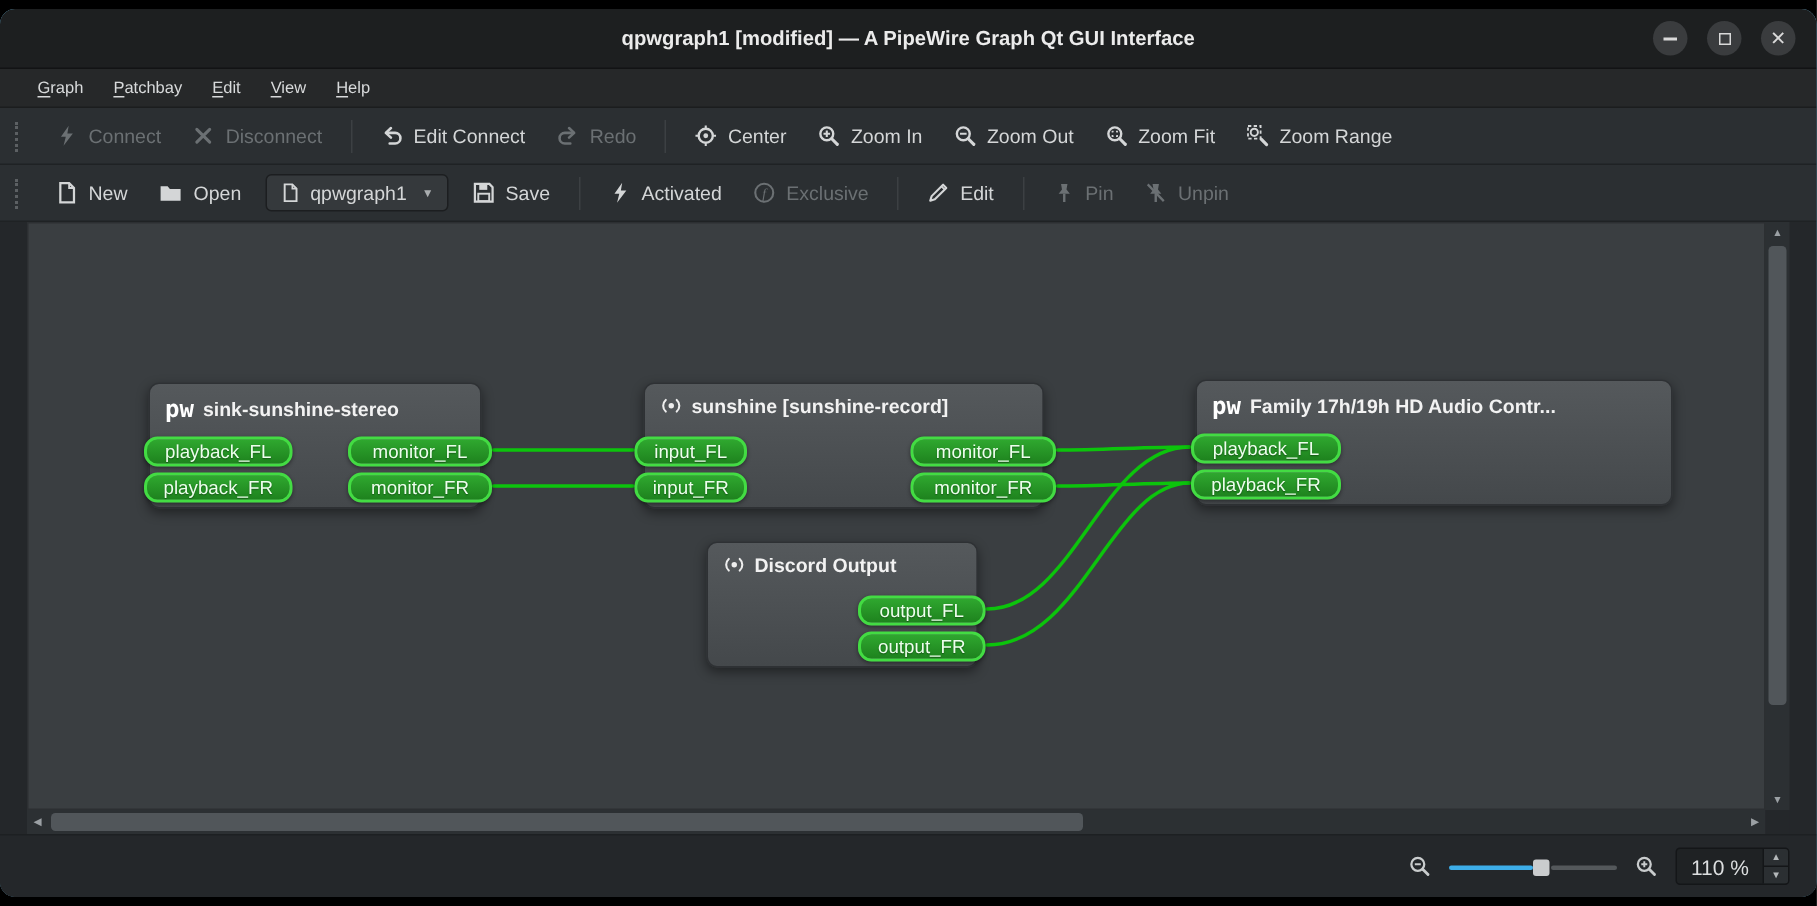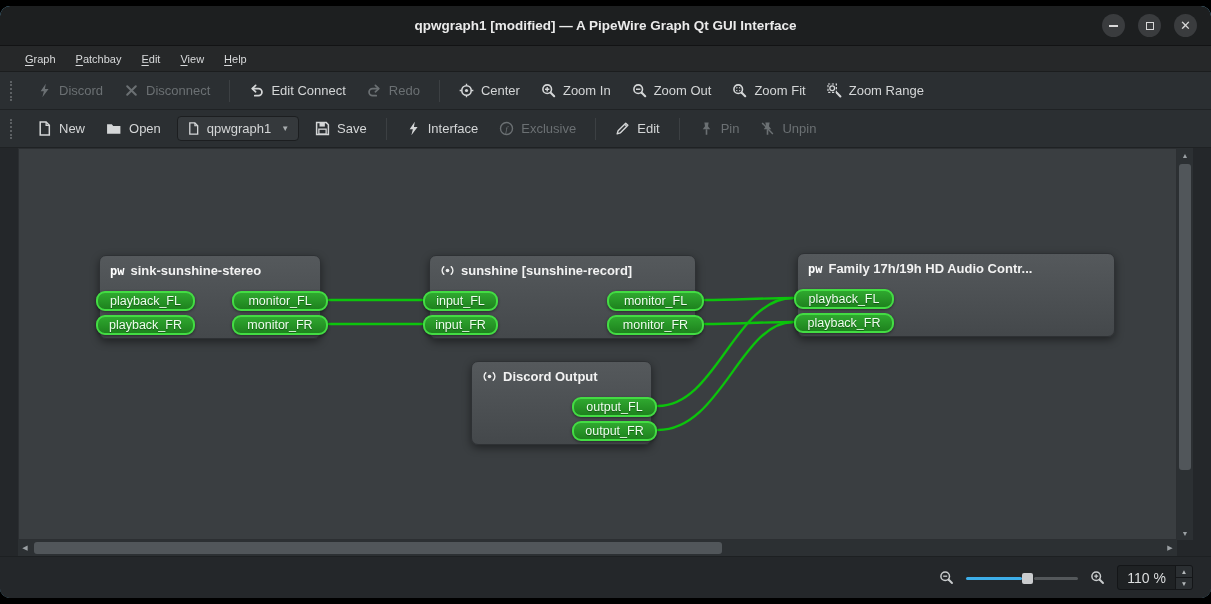--- a/index.html
+++ b/index.html
@@ -64,21 +64,21 @@
   .wires { position:absolute; left:0; top:0; }
   .node {
     position:absolute; height:84px; border-radius:7px;
     background:linear-gradient(#55595c,#44484b); border:1px solid #2e3134;
     box-shadow:0 3px 8px rgba(0,0,0,.45);
   }
   .node-title {
     display:flex; align-items:center; gap:6px; padding:7px 10px 0 10px;
     color:#f2f2f2; font-weight:bold; font-size:13px; white-space:nowrap; overflow:hidden;
   }
-  .pw-glyph { font-family:"DejaVu Sans Mono",monospace; font-weight:bold; font-size:12px; color:#ffffff;text-align:right; }
+  .pw-glyph { font-family:"DejaVu Sans Mono",monospace; font-weight:bold; font-size:16px; color:#ffffff;text-align:right; }
   .node-icon { display:flex; align-items:center; color:#ededed; }
   .port {
     position:absolute; height:20px; line-height:16px; text-align:center;
     font-size:12.5px; color:#edffed; background:linear-gradient(#2fa82f,#1e821e);
     border:2px solid #43dc43; border-radius:9px;
     text-shadow:0 1px 1px rgba(0,0,0,.4); box-shadow:0 1px 3px rgba(0,0,0,.45);
     white-space:nowrap; overflow:hidden;
   }
   
   .vscroll { position:absolute; left:1177px; top:0; width:16px; height:392px; background:#2c3033; }
@@ -136,21 +136,21 @@
 
   <div class="toolbar">
     <div class="tb-handle"></div>
 
     <div class="tb-btn disabled">
       <span class="tb-icon">
         <svg width="15" height="15" viewBox="0 0 14 14">
             <path d="M8.2 0.8 L3.4 7.6 H6.4 L5 13.2 L10.8 5.6 H7.4 Z" fill="currentColor"></path>
           </svg>
       </span>
-        <span>Discord</span>
+        <span>Connect</span>
     </div>
     <div class="tb-btn disabled">
       <span class="tb-icon">
         <svg width="15" height="15" viewBox="0 0 14 14">
             <path d="M3 3 L11 11 M11 3 L3 11" stroke="currentColor" stroke-width="1.9" stroke-linecap="round" fill="none"></path>
           </svg>
       </span>
         <span>Disconnect</span>
     </div>
 
@@ -273,21 +273,21 @@
     </div>
 
     <div class="tb-sep"></div>
 
     <div class="tb-btn">
       <span class="tb-icon">
         <svg width="15" height="15" viewBox="0 0 14 14">
             <path d="M8.2 0.8 L3.4 7.6 H6.4 L5 13.2 L10.8 5.6 H7.4 Z" fill="currentColor"></path>
           </svg>
       </span>
-        <span>Interface</span>
+        <span>Activated</span>
     </div>
     <div class="tb-btn disabled">
       <span class="tb-icon">
         <svg width="15" height="15" viewBox="0 0 14 14">
             <circle cx="7" cy="7" r="5.6" fill="none" stroke="currentColor" stroke-width="1.3"></circle>
             <text x="7" y="10" text-anchor="middle" font-size="8.5" font-style="italic" fill="currentColor" font-family="serif">f</text>
           </svg>
       </span>
         <span>Exclusive</span>
     </div>

